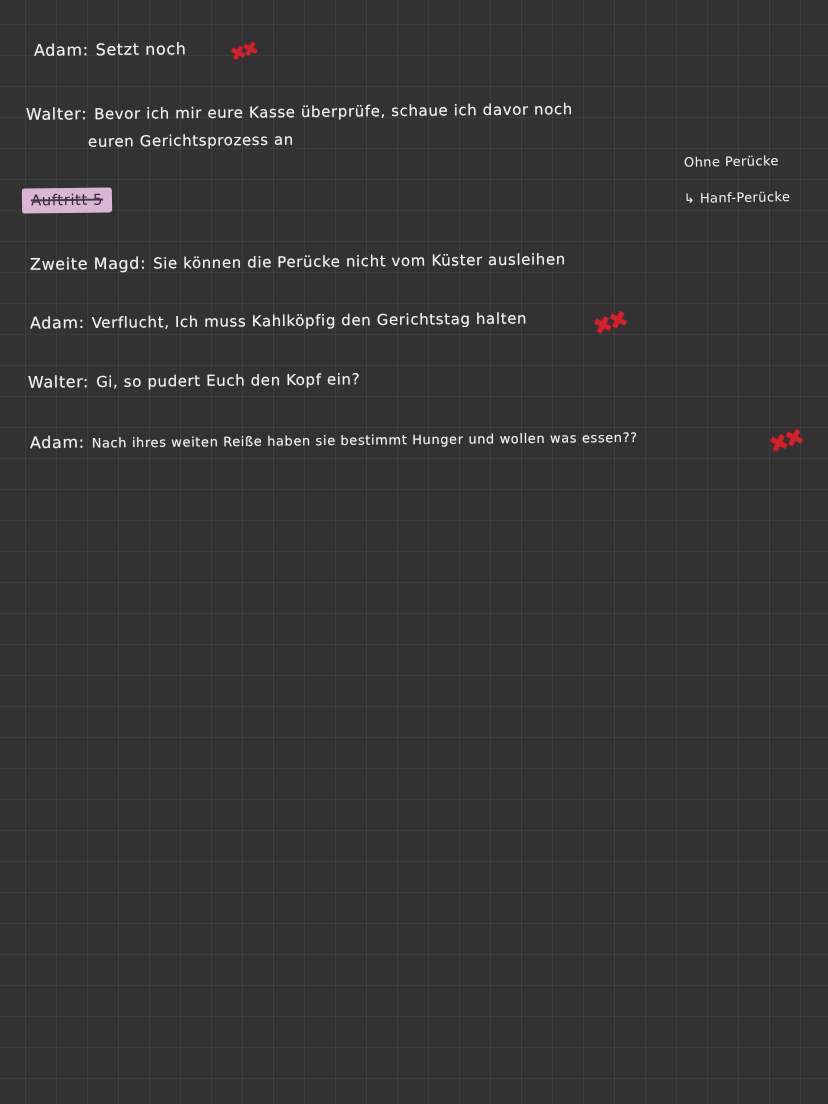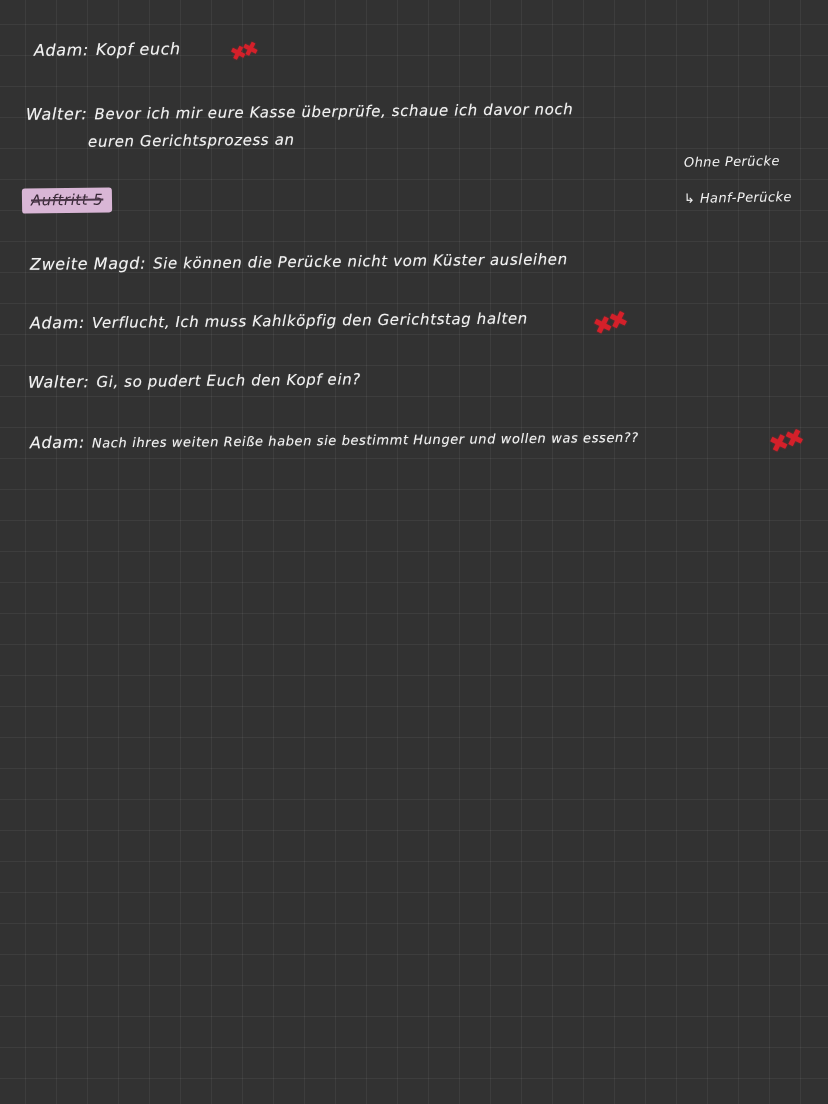--- a/index.html
+++ b/index.html
@@ -7,21 +7,20 @@
     padding: 0;
     background: #2b2b2b;
   }
   #page {
     position: relative;
     width: 828px;
     height: 1104px;
     background: #323232;
     overflow: hidden;
     font-family: "DejaVu Sans", sans-serif;
-    font-style: italic;
   }
   
   #grid {
     position: absolute;
     inset: 0;
     background-image:
       linear-gradient(to right, rgba(255,255,255,0.055) 1px, transparent 1px),
       linear-gradient(to bottom, rgba(255,255,255,0.055) 1px, transparent 1px);
     background-size: 31px 31px;
     background-position: -6px -7px;
@@ -91,21 +90,21 @@
 </style>
 </head>
 <body>
 
 <div id="page">
   <div id="grid"></div>
 
   <div class="note speaker slant1" style="left:34px; top:40px;">
     <span class="line">
       <span>Adam:</span>
-      <span>Kopf euch</span>
+      <span>Setzt noch</span>
     </span>
   </div>
   <div class="scribble" style="left:230px; top:40px;">✖✖</div>
 
   <div class="note speaker slant1" style="left:26px; top:102px;">
     <span class="line">
       <span>Walter:</span>
       <span class="body">Bevor ich mir eure Kasse überprüfe, schaue ich davor noch</span>
     </span>
   </div>

